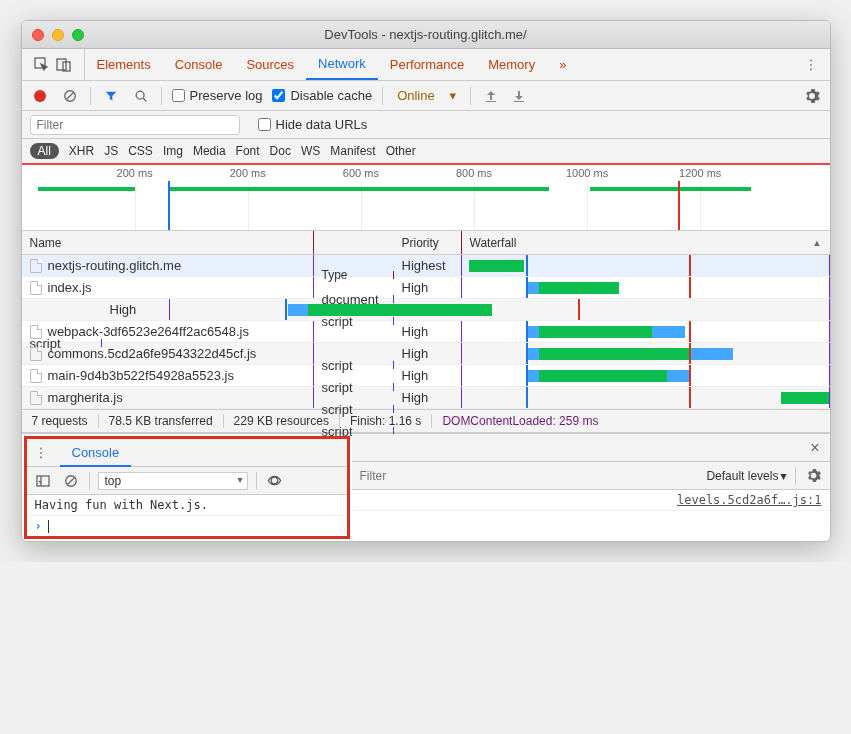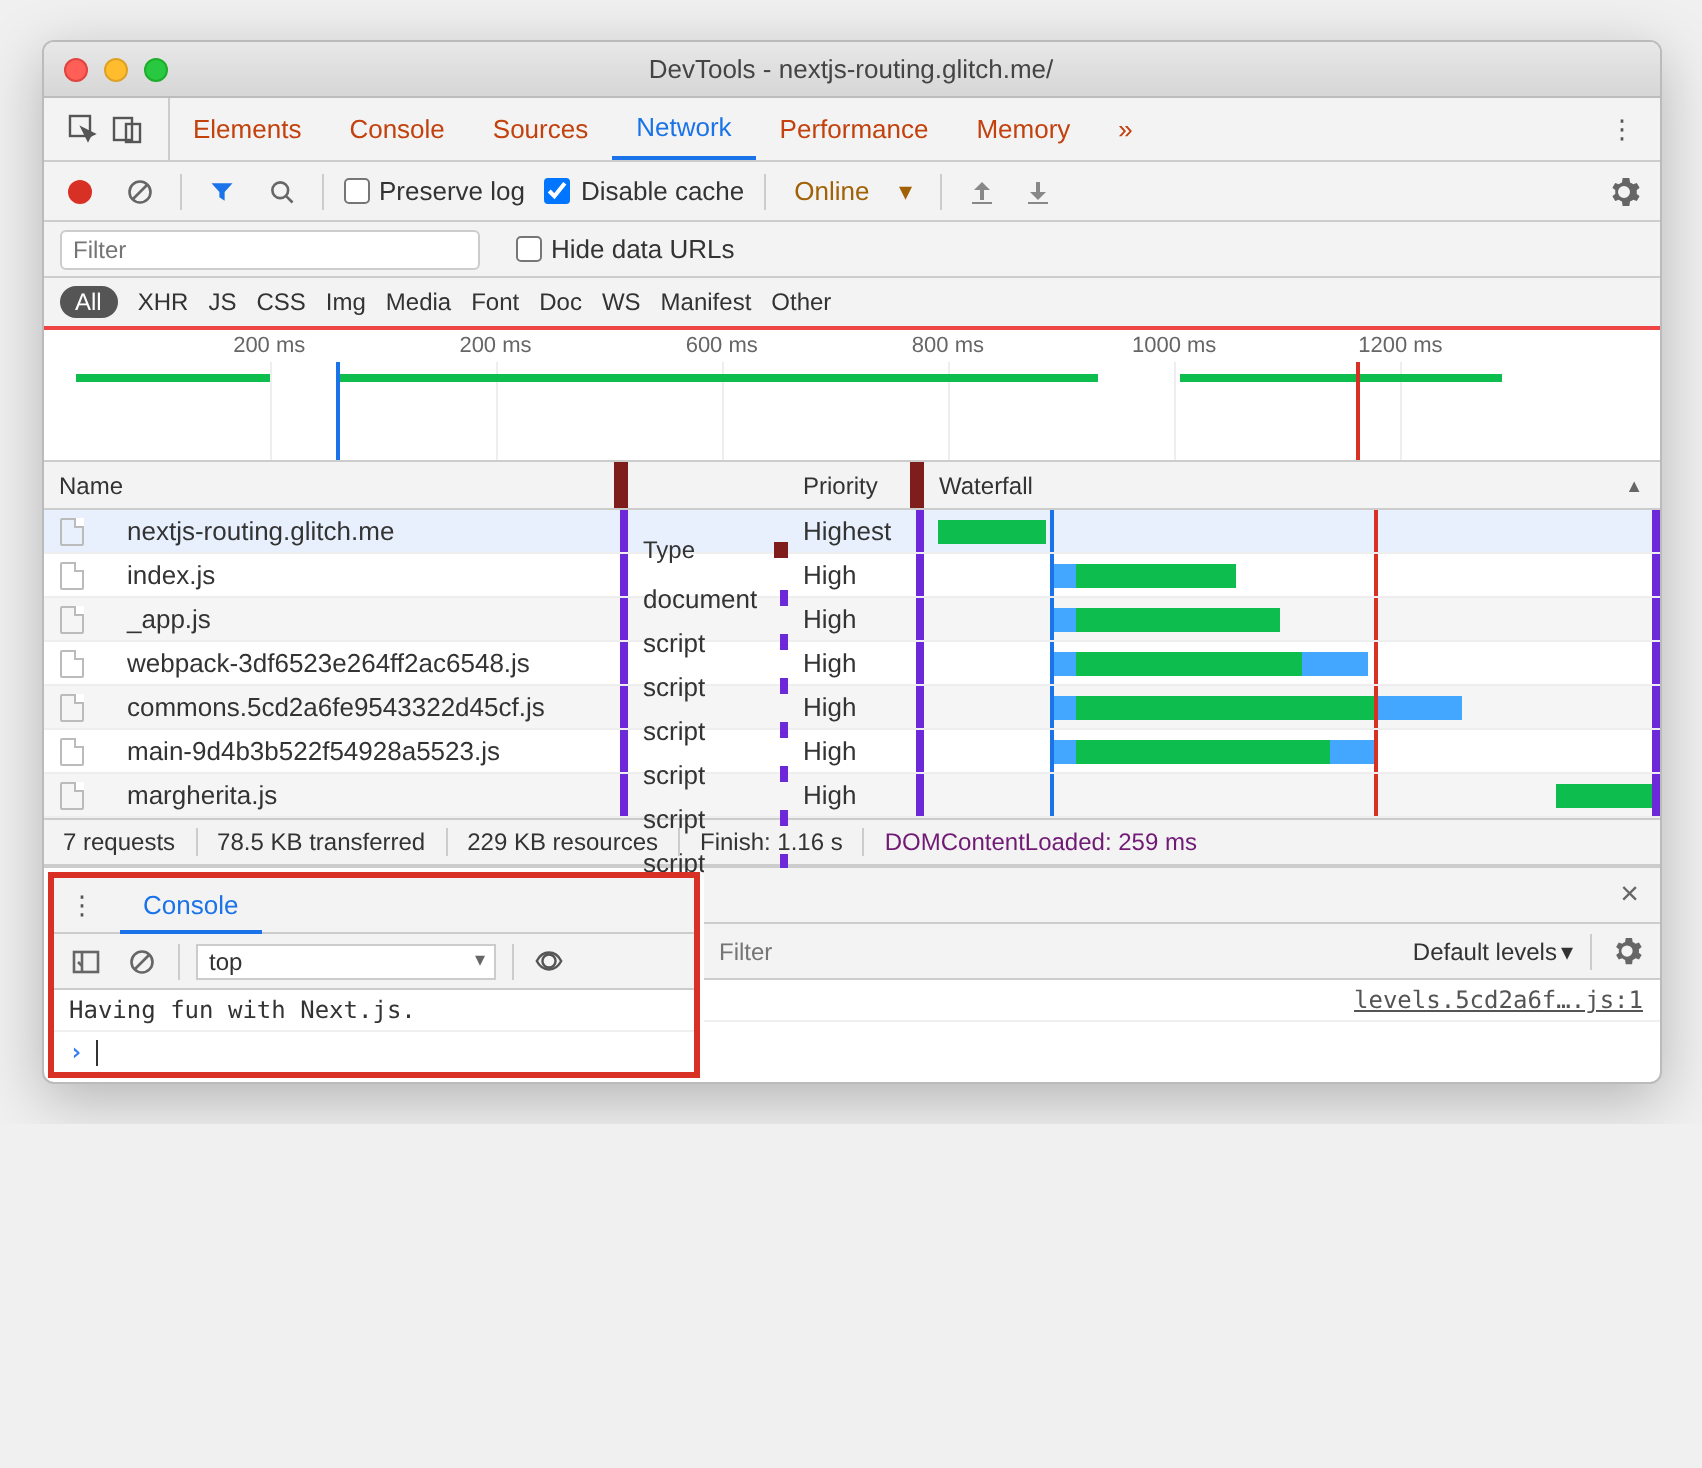--- a/index.html
+++ b/index.html
@@ -32,29 +32,29 @@
 .filter-input { width: 210px; height: 20px; border: 1px solid #ccc; border-radius: 3px; padding: 0 6px; font-size: 12px; background: #fff; color: #888; }
 .type-row { display: flex; align-items: center; height: 26px; border-bottom: 2px solid #ef4444; background: #f3f3f3; padding: 0 8px; gap: 10px; font-size: 12px; }
 .pill { background: #555; color: #fff; border-radius: 9px; padding: 1px 8px; }
 .timeline { height: 66px; border-bottom: 1px solid #ccc; position: relative; background: #fff; }
 .tl-tick { position: absolute; top: 2px; font-size: 11px; color: #666; transform: translateX(-50%); }
 .tl-line { position: absolute; top: 16px; bottom: 0; width: 1px; background: #eee; }
 .tl-bar { position: absolute; top: 22px; height: 4px; }
 .tl-blue { position: absolute; top: 16px; bottom: 0; width: 2px; background: #1a73e8; }
 .tl-red { position: absolute; top: 16px; bottom: 0; width: 2px; background: #d93025; }
 .grid-head { display: flex; height: 24px; border-bottom: 1px solid #ccc; background: #f3f3f3; font-size: 12px; }
-.col { border-right: 7px solid #7f1d1d; padding: 4px 8px; display: flex; align-items: center; }
+.col { border-right: 1px solid #7f1d1d; padding: 4px 8px; display: flex; align-items: center; }
 .col.name { width: 292px; }
 .col.type { width: 80px; margin-top: 40px; }
 .col.prio { width: 68px; }
 .col.wf { flex: 1; border-right: none; justify-content: space-between; }
 .wf-sort { font-size: 9px; color: #666; }
 .grid-body { background: #fff; }
 .row { display: flex; height: 22px; border-bottom: 1px solid #eee; font-size: 13px; align-items: stretch; }
-.row .col { border-right: 4px solid #6d28d9; gap: 16px; }
+.row .col { border-right: 1px solid #6d28d9; }
 .row.sel { background: #e8f0fe; }
 .row.alt { background: #f5f5f5; }
 .file-ic { width: 12px; height: 14px; border: 1px solid #bbb; border-radius: 1px; margin-right: 6px; flex-shrink: 0; position: relative; }
 .file-ic::after { content:''; position:absolute; top:-1px; right:-1px; width:4px; height:4px; background:#fff; border-left:1px solid #bbb; border-bottom:1px solid #bbb; }
 .wf-cell { flex: 1; position: relative; padding: 0; overflow: hidden; }
 .wf-blue-line { position: absolute; top: 0; bottom: 0; width: 2px; background: #1a73e8; }
 .wf-red-line { position: absolute; top: 0; bottom: 0; width: 2px; background: #d93025; }
 .bar { position: absolute; top: 5px; height: 12px; }
 .bar.g { background: #0dbd4e; }
 .bar.b { background: #43a6ff; }
@@ -252,24 +252,20 @@
         <div class="col type">script</div>
         <div class="col prio">High</div>
         <div class="col wf-cell">
           <div class="bar b" style="left: 18%; width: 3%;"></div>
           <div class="bar g" style="left: 21%; width: 22%;"></div>
           <div class="wf-blue-line" style="left: 17.5%;"></div>
           <div class="wf-red-line" style="left: 62%;"></div>
         </div>
       </div>
       <div class="row alt">
-        <div class="col name">
-          <span class="file-ic"></span>
-          <span>_app.js</span>
-        </div>
         <div class="col type">script</div>
         <div class="col prio">High</div>
         <div class="col wf-cell">
           <div class="bar b" style="left: 18%; width: 3%;"></div>
           <div class="bar g" style="left: 21%; width: 28%;"></div>
           <div class="wf-blue-line" style="left: 17.5%;"></div>
           <div class="wf-red-line" style="left: 62%;"></div>
         </div>
       </div>
       <div class="row">

